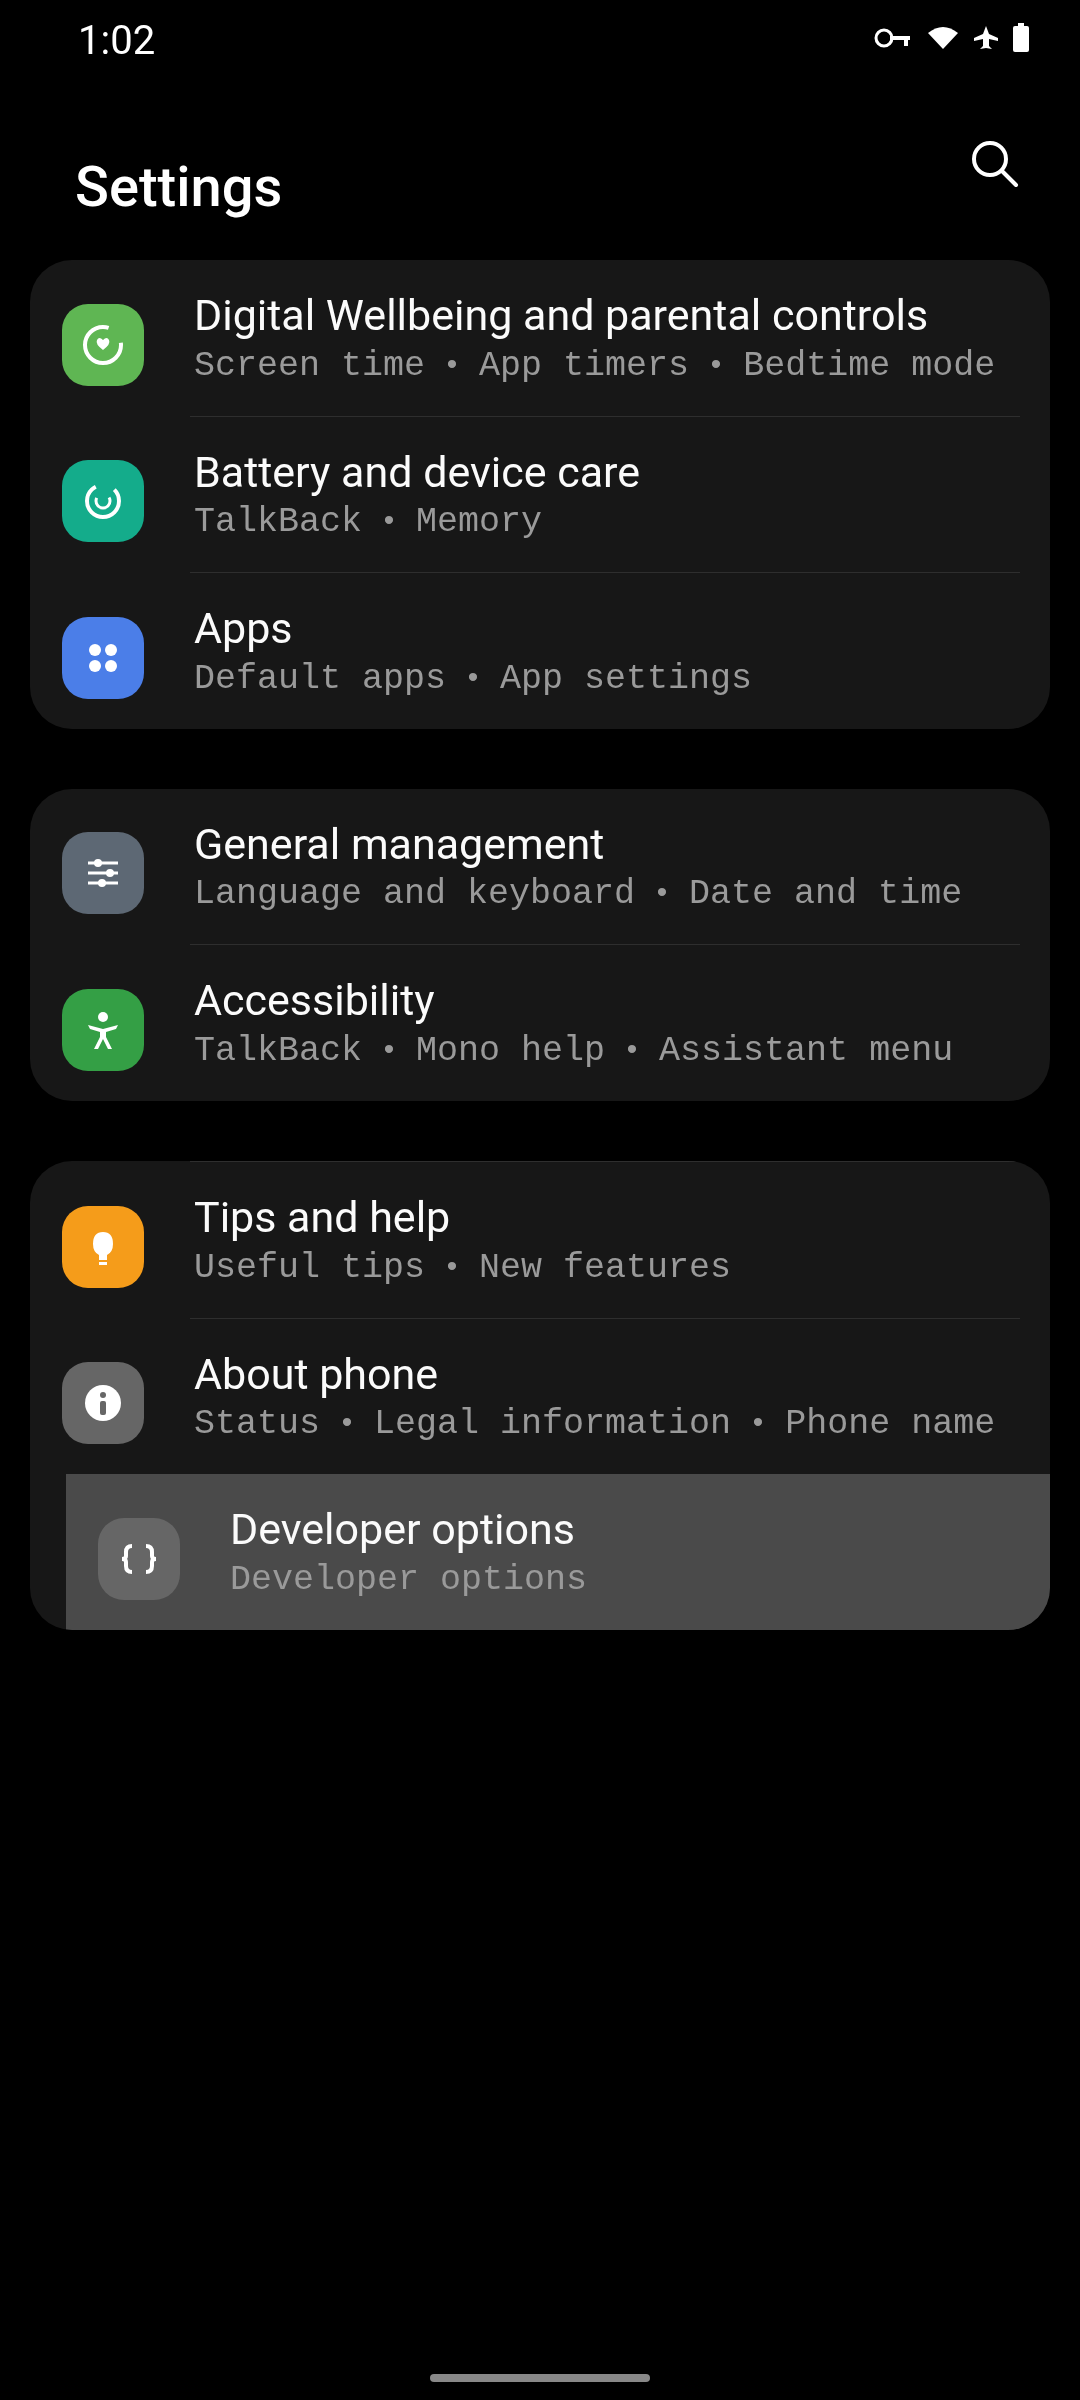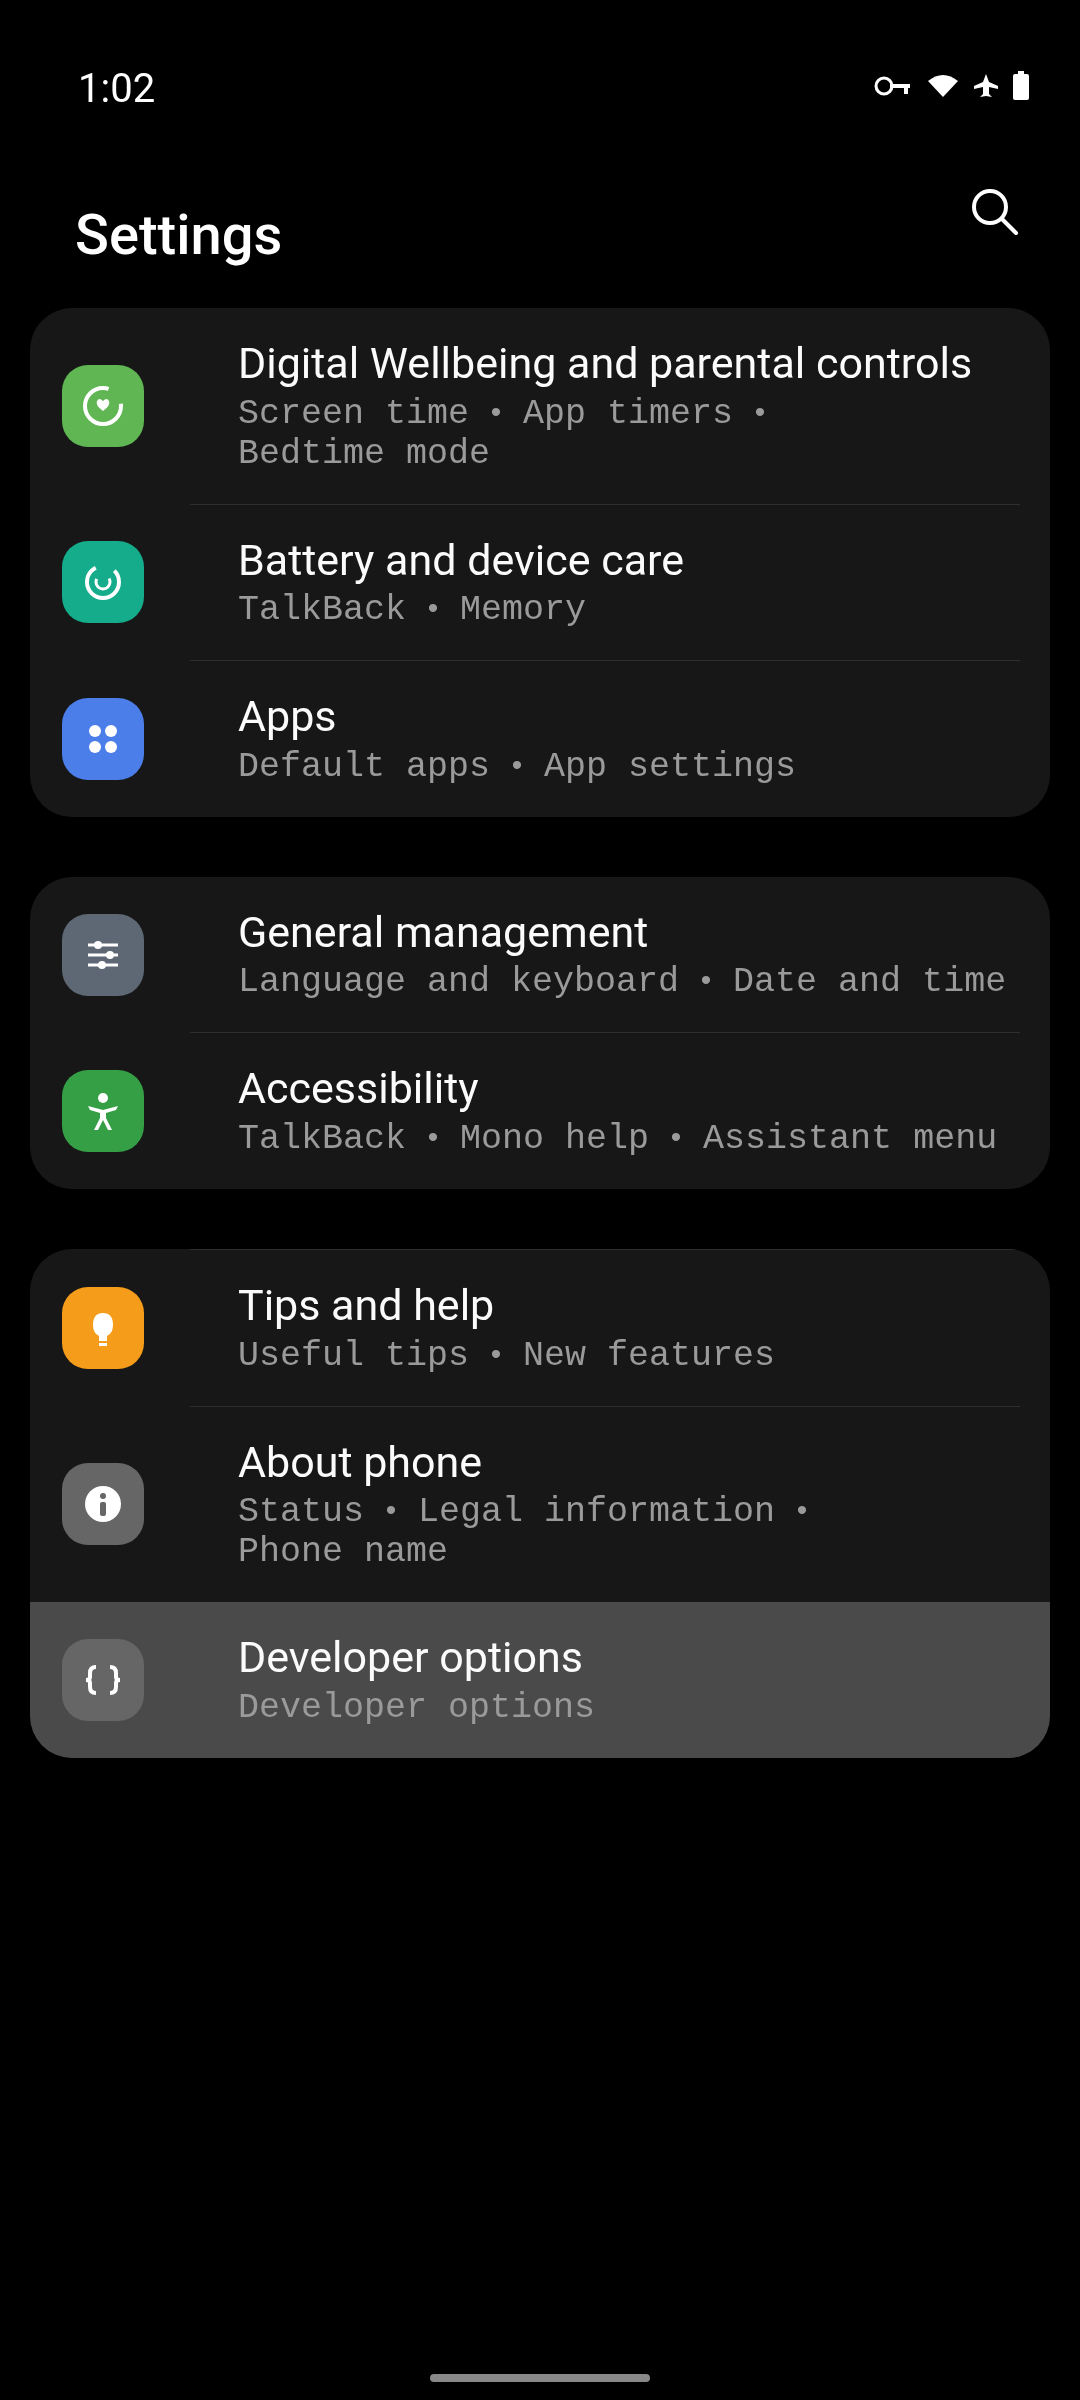--- a/index.html
+++ b/index.html
@@ -10,21 +10,20 @@
     color: #fff;
     font-family: -apple-system, Roboto, "Segoe UI", sans-serif;
     overflow: hidden;
   }
   .status-bar {
     height: 80px;
     display: flex;
     justify-content: space-between;
     align-items: center;
     padding: 0 50px 0 78px;
-    margin-top: 48px;
   }
   .status-time {
     font-size: 40px;
     font-weight: 400;
     color: #fff;
   }
   .status-icons {
     display: flex;
     align-items: center;
     gap: 12px;
@@ -42,27 +41,27 @@
   }
   .group {
     background: #171717;
     border-radius: 42px;
     margin: 0 30px 60px 30px;
     overflow: hidden;
   }
   .group:last-child { margin-bottom: 0; }
   .item {
     display: flex;
-    align-items: center;
+    align-items: flex-end;
     padding: 30px 30px 30px 30px;
     position: relative;
-    gap: 44px;
   }
   .item.highlighted {
     background: #4a4a4a;
+    margin-left: 36px;
   }
   .icon-wrap {
     width: 82px;
     height: 82px;
     border-radius: 26px;
     display: flex;
     align-items: center;
     justify-content: center;
     flex-shrink: 0;
     margin-right: 50px;

